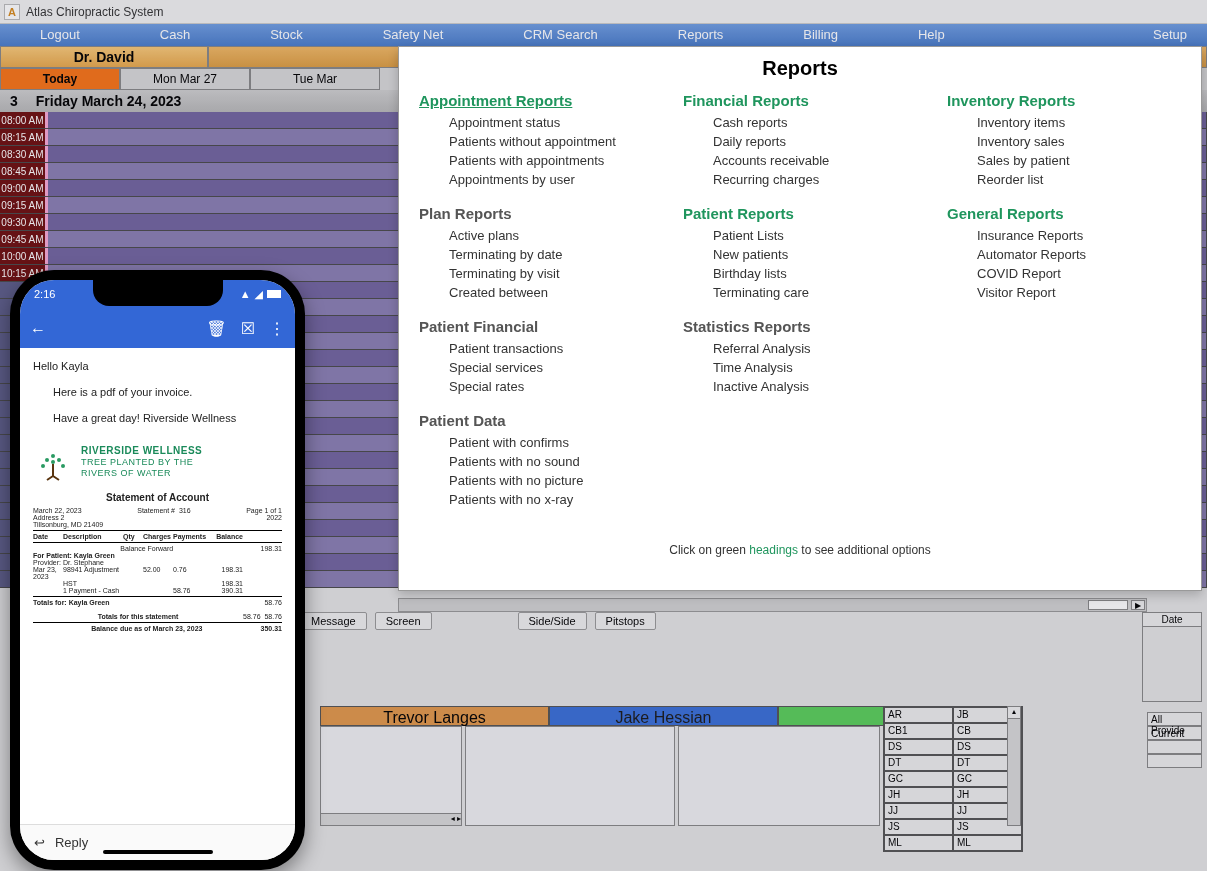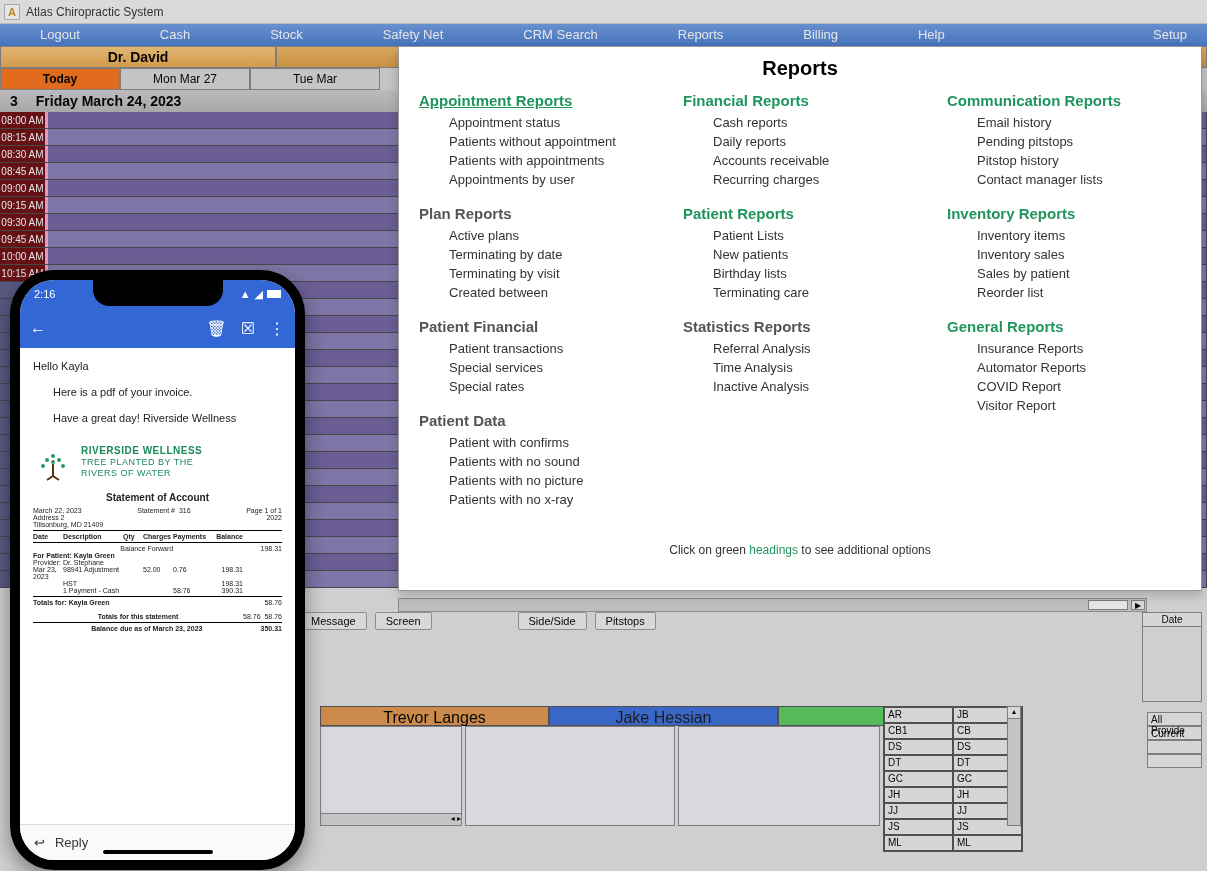--- a/index.html
+++ b/index.html
@@ -114,21 +114,21 @@
   <div class="menubar-item">Stock</div>
   <div class="menubar-item">Safety Net</div>
   <div class="menubar-item">CRM Search</div>
   <div class="menubar-item">Reports</div>
   <div class="menubar-item">Billing</div>
   <div class="menubar-item">Help</div>
   <div class="menubar-item" style="margin-left:auto; padding-right:20px;">Setup</div>
 </div>
 
 <div class="docband">
-  <div class="docband-cell" style="width:276px;">Dr. David</div>
+  <div class="docband-cell" style="width:208px;">Dr. David</div>
   <div class="docband-cell" style="flex:1; background:linear-gradient(#f1b864,#de9e42);"></div>
 </div>
 
 <div class="daytabs">
   <div class="dtab today">Today</div>
   <div class="dtab">Mon Mar 27</div>
   <div class="dtab">Tue Mar</div>
 </div>
 
 <div class="dateband">
@@ -301,27 +301,20 @@
           <div class="ritem">Terminating care</div>
         </div>
         <div class="rsection">
           <div class="rsection-head">Statistics Reports</div>
           <div class="ritem">Referral Analysis</div>
           <div class="ritem">Time Analysis</div>
           <div class="ritem">Inactive Analysis</div>
         </div>
       </div>
     <div id="rc3">
-        <div class="rsection">
-          <div class="rsection-head green">Communication Reports</div>
-          <div class="ritem">Email history</div>
-          <div class="ritem">Pending pitstops</div>
-          <div class="ritem">Pitstop history</div>
-          <div class="ritem">Contact manager lists</div>
-        </div>
         <div class="rsection">
           <div class="rsection-head green">Inventory Reports</div>
           <div class="ritem">Inventory items</div>
           <div class="ritem">Inventory sales</div>
           <div class="ritem">Sales by patient</div>
           <div class="ritem">Reorder list</div>
         </div>
         <div class="rsection">
           <div class="rsection-head green">General Reports</div>
           <div class="ritem">Insurance Reports</div>

